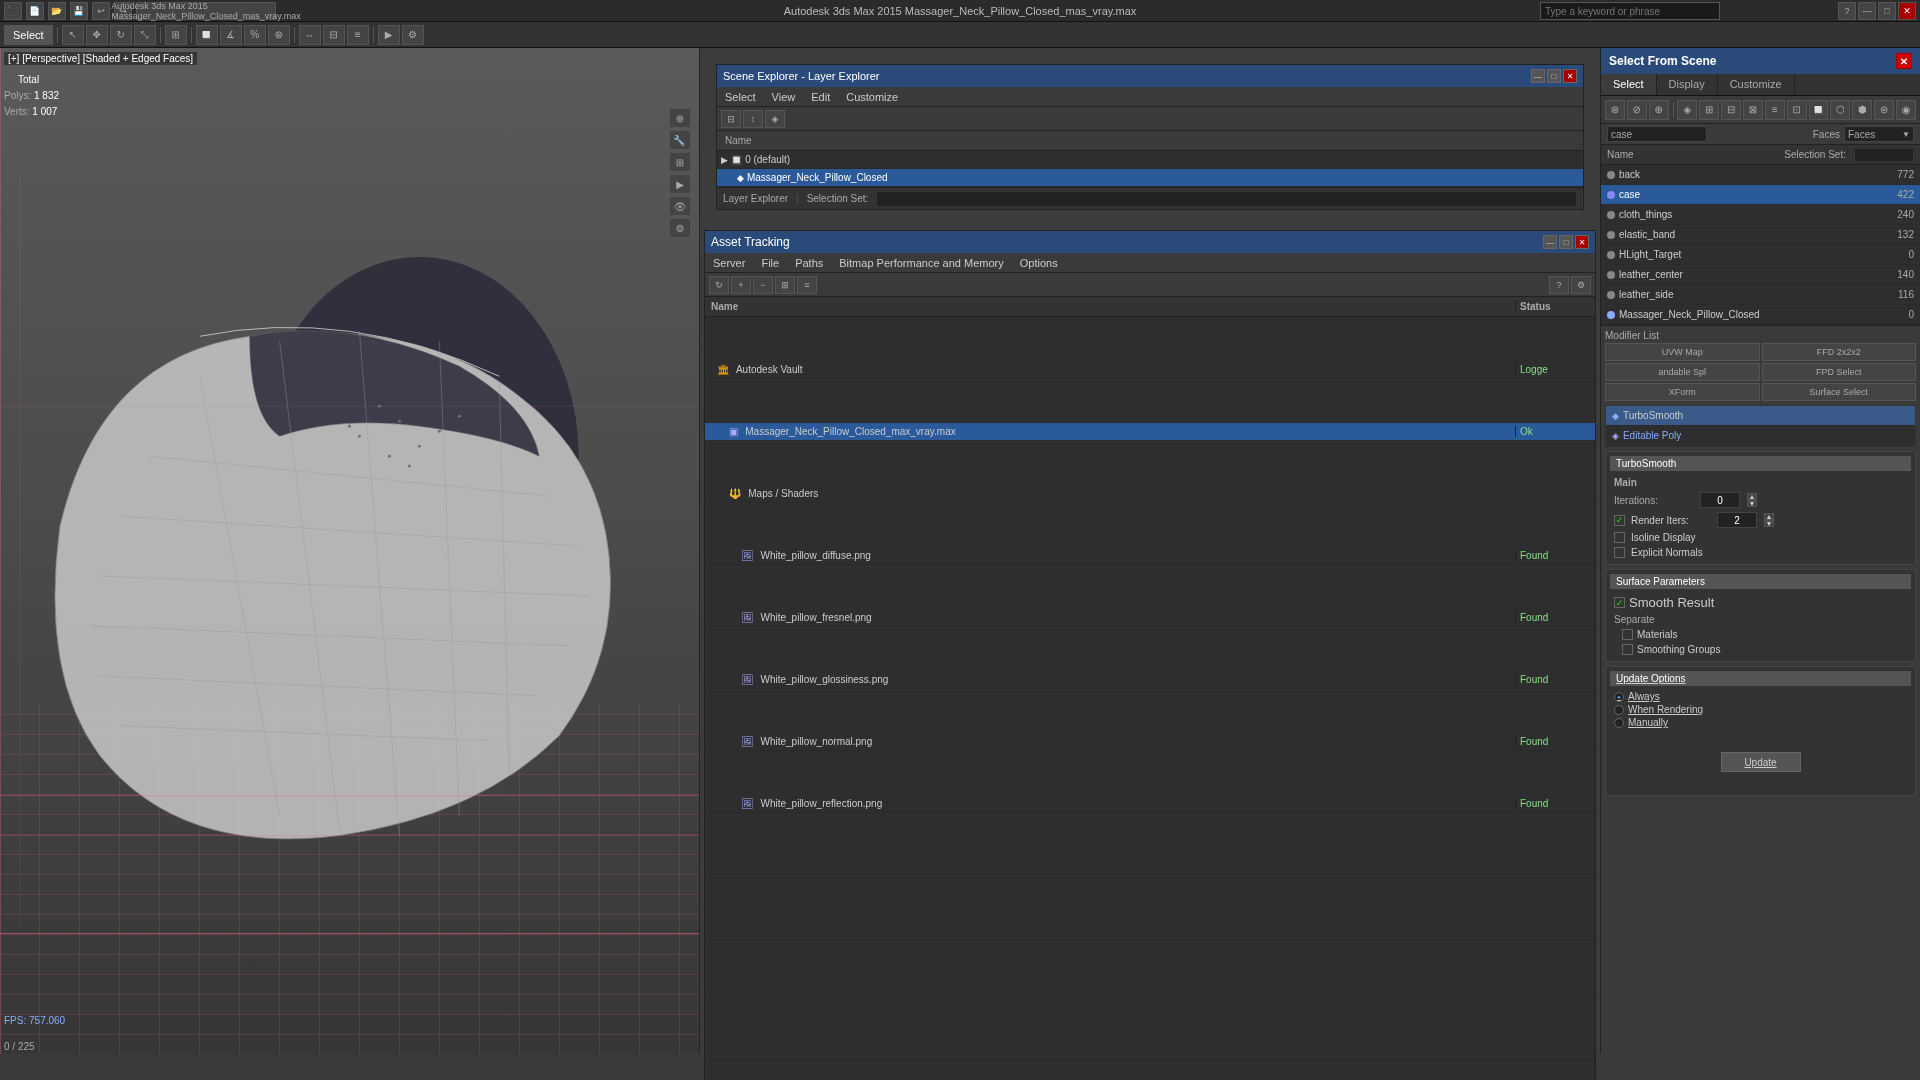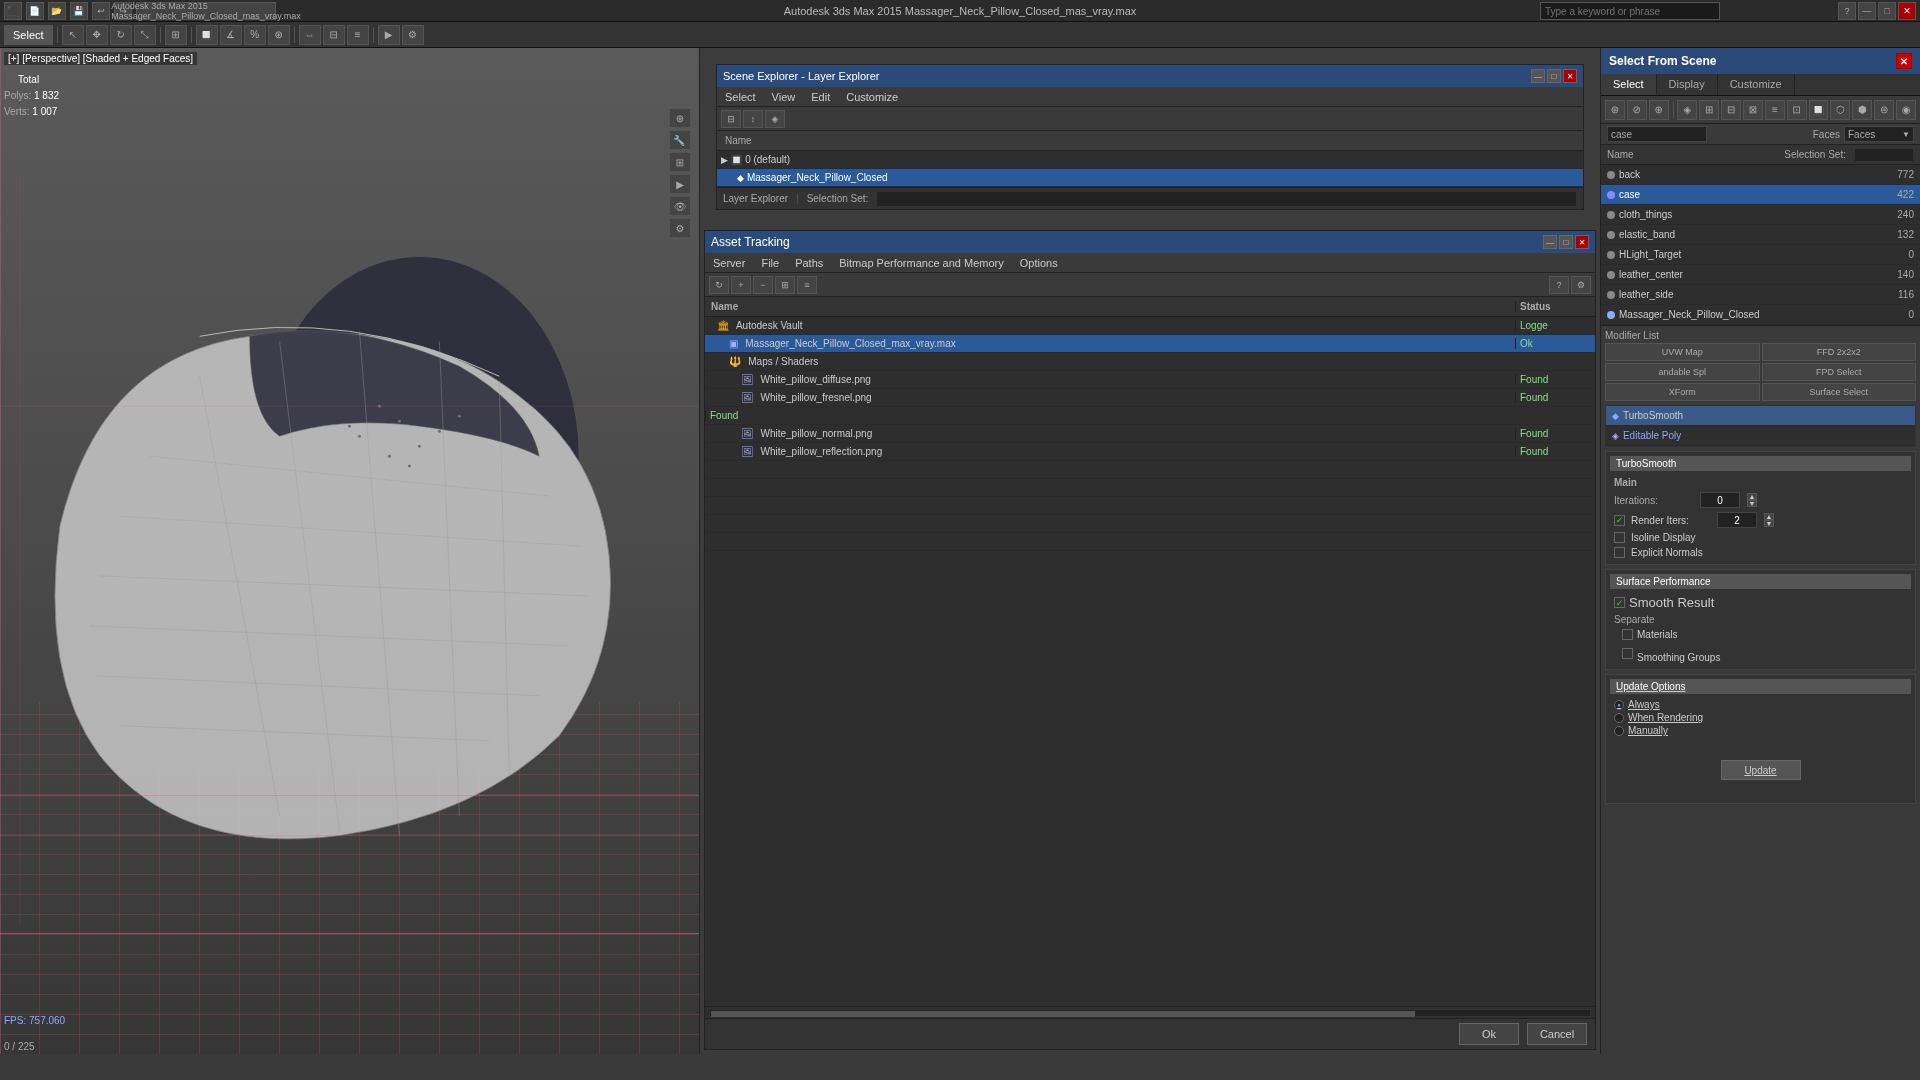--- a/index.html
+++ b/index.html
@@ -226,20 +226,21 @@
     }
     .at-col-status {
       width: 80px; padding: 0 4px;
       font-size: 10px; color: #aaa; font-weight: bold;
       border-left: 1px solid #222;
     }
     .at-row {
       height: 18px;
       display: flex; align-items: center;
       border-bottom: 1px solid #2a2a2a;
+      margin-top: 44px;
     }
     .at-row.selected { background: #2a5a9a; }
     .at-cell-name {
       flex: 1; padding: 0 6px;
       font-size: 10px; color: #ccc;
       white-space: nowrap; overflow: hidden;
     }
     .at-cell-status {
       width: 80px; padding: 0 4px;
       font-size: 10px; color: #8d8;
@@ -625,20 +626,24 @@
 
         <div class="at-row">
           <div class="at-cell-name at-indent3">
             <span style="margin-right:4px;color:#aaf;">🖼</span>
             <span>White_pillow_fresnel.png</span>
           </div>
           <div class="at-cell-status" style="color:#8d8;">Found</div>
         </div>
 
         <div class="at-row">
+          <div class="at-cell-name at-indent3">
+            <span style="margin-right:4px;color:#aaf;">🖼</span>
+            <span>White_pillow_glossiness.png</span>
+          </div>
           <div class="at-cell-status" style="color:#8d8;">Found</div>
         </div>
 
         <div class="at-row">
           <div class="at-cell-name at-indent3">
             <span style="margin-right:4px;color:#aaf;">🖼</span>
             <span>White_pillow_normal.png</span>
           </div>
           <div class="at-cell-status" style="color:#8d8;">Found</div>
         </div>
@@ -818,35 +823,35 @@
           <div class="ts-checkbox"></div>
           <span style="color:#ccc;font-size:10px;">Isoline Display</span>
         </div>
         <div class="ts-row">
           <div class="ts-checkbox"></div>
           <span style="color:#ccc;font-size:10px;">Explicit Normals</span>
         </div>
       </div>
 
       <div class="surface-params">
-        <div class="sp-title">Surface Performance</div>
+        <div class="sp-title">Surface Parameters</div>
         <div class="sp-row">
           <div class="sp-check checked"></div>
           <span style="color:#ccc;font-size:13px;">Smooth Result</span>
         </div>
         <div class="sp-row">
           <span style="color:#aaa;font-size:10px;">Separate</span>
         </div>
         <div class="sp-row" style="padding-left:12px;">
           <div class="sp-check"></div>
           <span style="color:#ccc;font-size:10px;">Materials</span>
         </div>
         <div class="sp-row" style="padding-left:12px;">
           <div class="sp-check"></div>
-          <span style="color:#ccc;font-size:10px;margin-top:8px;">Smoothing Groups</span>
+          <span style="color:#ccc;font-size:10px;">Smoothing Groups</span>
         </div>
       </div>
 
       <div class="update-options">
         <div class="uo-title">Update Options</div>
         <div class="uo-row">
           <div class="radio-btn selected"></div>
           <span style="color:#ccc;font-size:10px;">Always</span>
         </div>
         <div class="uo-row">

